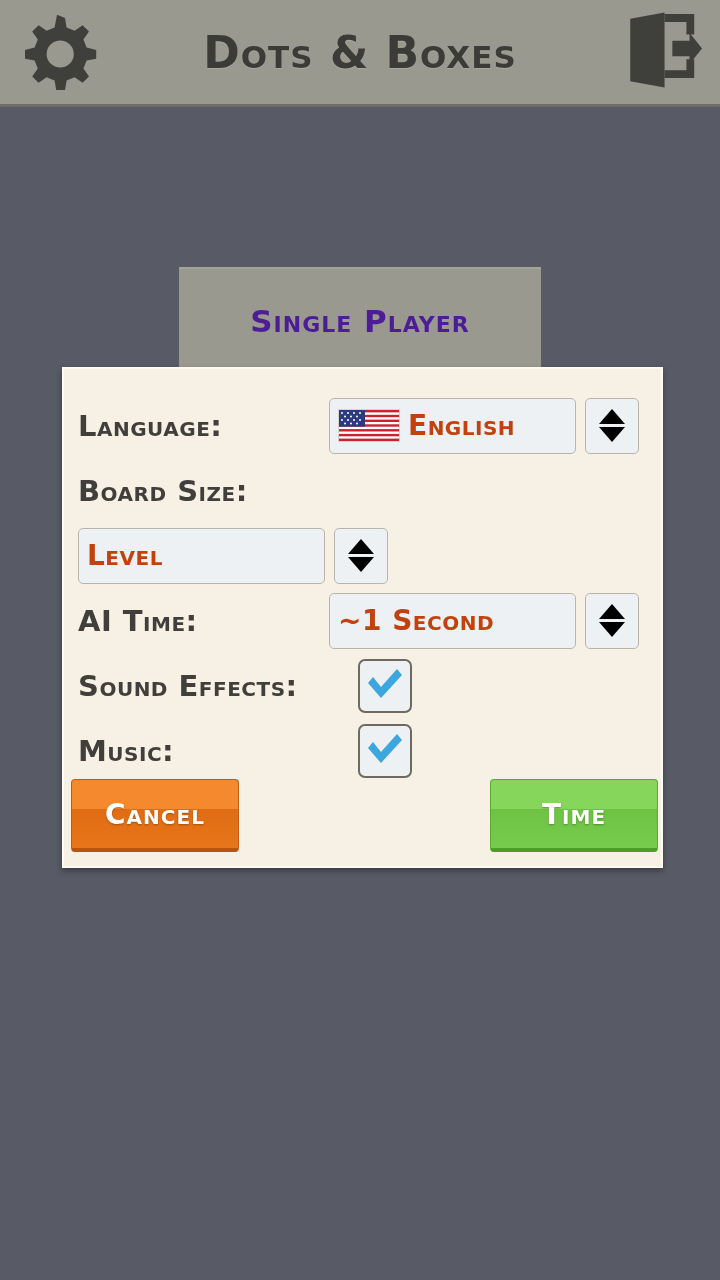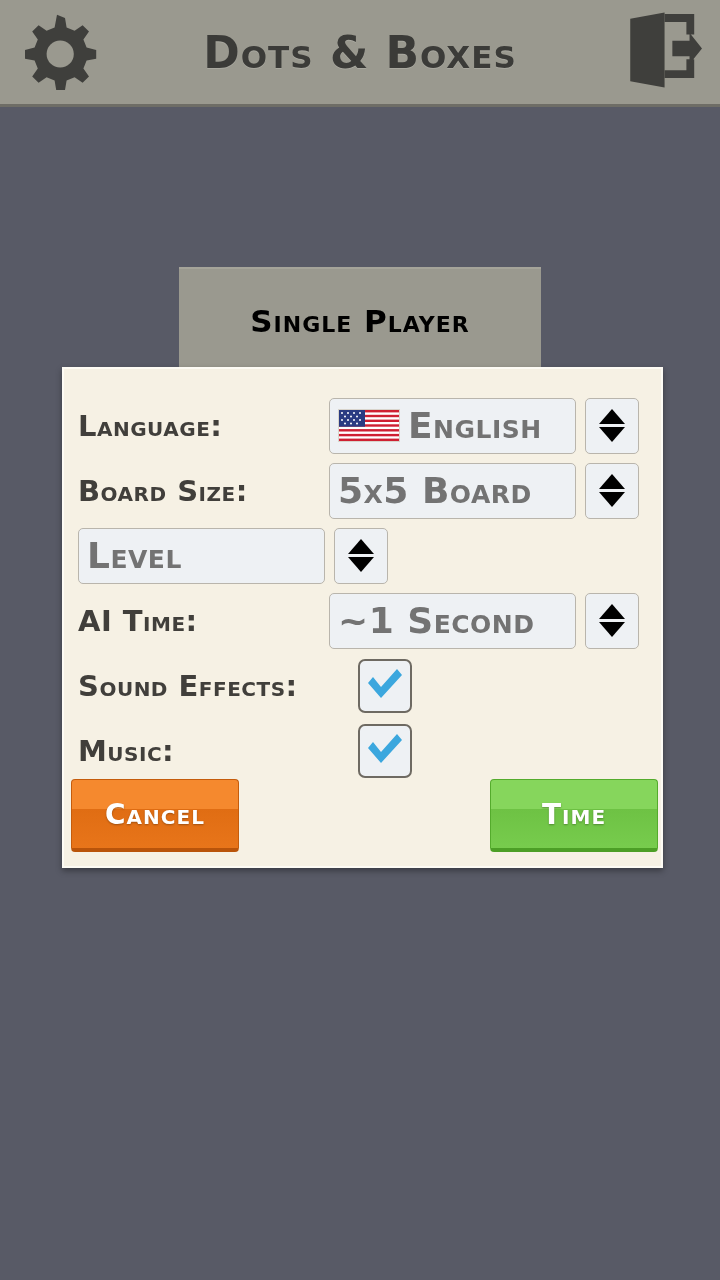--- a/index.html
+++ b/index.html
@@ -55,21 +55,21 @@
     background: #9a998f;
     border-top: 2px solid #a5a49a;
     display: flex;
     align-items: center;
     justify-content: center;
     font-family: "DejaVu Sans", sans-serif;
     font-size: 31px;
     font-weight: bold;
     font-variant: small-caps;
     letter-spacing: 1px;
-    color: #000000;
+    color: #4c1d95;
     cursor: pointer;
   }
 
   
   #settings-dialog {
     position: absolute;
     left: 62px; top: 367px;
     width: 601px; height: 501px;
     background: #f6f1e4;
     border: 2px solid #fdfbf4;
@@ -109,25 +109,25 @@
     border-radius: 5px;
     display: flex;
     align-items: center;
     padding: 0 8px;
     cursor: pointer;
     overflow: hidden;
   }
 
   .selector-value {
     font-family: "DejaVu Sans", sans-serif;
-    font-size: 36px;
+    font-size: 28px;
     font-weight: bold;
     font-variant: small-caps;
     letter-spacing: 0.5px;
-    color: #737373;
+    color: #c2410c;
     white-space: nowrap;
   }
 
   .flag-icon {
     width: 62px; height: 33px;
     margin-right: 8px;
     flex: 0 0 auto;
     border: 1px solid #d8d4cc;
   }
 
@@ -284,29 +284,20 @@
       </div>
       <div class="spinner-btn">
         <span class="tri-up"></span>
         <span class="tri-down"></span>
       </div>
     </div>
   </div>
 
   <div class="setting-row">
     <div class="setting-label">Board Size:</div>
-    <div class="setting-control">
-      <div class="selector-box">
-        <span class="selector-value">5x5 Board</span>
-      </div>
-      <div class="spinner-btn">
-        <span class="tri-up"></span>
-        <span class="tri-down"></span>
-      </div>
-    </div>
   </div>
 
   <div class="setting-row">
     <div class="setting-control">
       <div class="selector-box">
         <span class="selector-value">Level</span>
       </div>
       <div class="spinner-btn">
         <span class="tri-up"></span>
         <span class="tri-down"></span>

